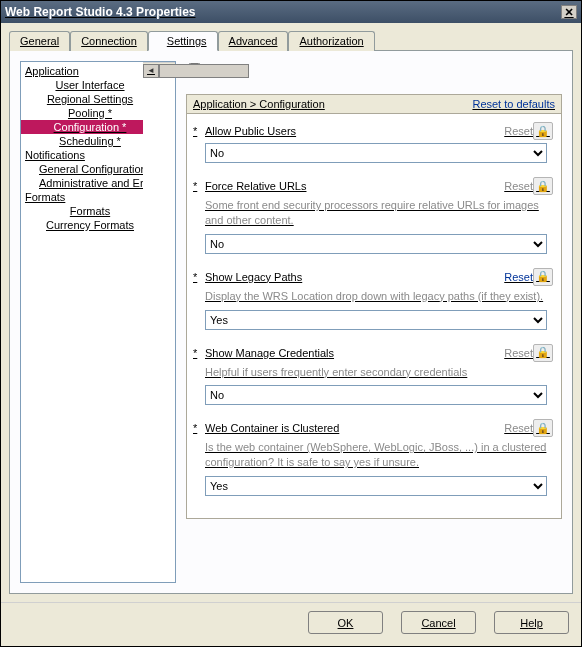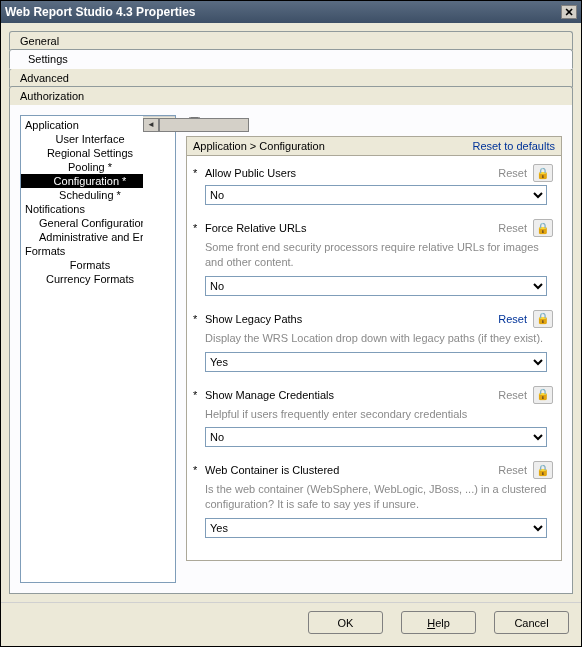--- a/index.html
+++ b/index.html
@@ -1,63 +1,64 @@
 <!DOCTYPE html>
 <html><head>
 <meta charset="utf-8">
 <style>
 * { box-sizing: border-box; margin: 0; padding: 0; }
 body { font-family: Tahoma, Arial, sans-serif; font-size: 11px; background: #fff; }
-.window { width: 582px; height: 647px; border: 1px solid #000; background: #ece9d8; position: relative; display: flex; flex-direction: column; }
+.window { width: 582px; height: 647px; border: 1px solid #000; background: #ece9d8; position: relative; display: flex; flex-direction: column; text-decoration: underline; }
 .titlebar { background: linear-gradient(#5a6c82, #3d4f66); color: #fff; font-weight: bold; height: 22px; line-height: 22px; padding: 0 4px; display: flex; justify-content: space-between; align-items: center; font-size: 12px; }
 .titlebar .close { width: 16px; height: 14px; background: #d4d0c8; border: 1px solid #808080; color: #000; font-family: Arial; font-size: 11px; text-align: center; line-height: 12px; cursor: pointer; font-weight: bold; }
-.tabs { display: flex; margin: 8px 8px 0 8px; border-bottom: 1px solid #919b9c; background: #ece9d8; flex-direction: column; }
+.tabs { display: flex; margin: 8px 8px 0 8px; border-bottom: 1px solid #919b9c; background: #ece9d8; }
 .tab { padding: 3px 10px 3px 10px; border: 1px solid #919b9c; border-bottom: none; margin-right: 0; margin-bottom: -1px; background: #ece9d8; cursor: pointer; border-radius: 3px 3px 0 0; font-size: 11px; position: relative; }
 .tab.active { background: #fcfcfe; border-bottom: 1px solid #fcfcfe; z-index: 2; padding-left: 18px; }
 .body { flex: 1; background: #fcfcfe; margin: 0 8px 8px 8px; border: 1px solid #919b9c; border-top: none; display: flex; padding: 10px; gap: 10px; overflow: hidden; }
 .tree-wrap { width: 156px; display: flex; flex-direction: row; border: 1px solid #7f9db9; background: #fff; }
 .tree { flex: 1; overflow: hidden; padding: 2px 0; font-size: 11px; white-space: nowrap; }
 .tree .t0 { padding: 1px 2px 1px 4px; cursor: pointer; }
 .tree .t1 { padding: 1px 2px 1px 18px; cursor: pointer; text-align: center; }
-.tree .sel { background: #000000; color: #fff; }
+.tree .sel { background: #be185d; color: #fff; }
 .hscroll { height: 16px; border-top: 1px solid #d0d0d0; background: #ece9d8; display: flex; align-items: center; }
 .hscroll .btn { width: 16px; height: 14px; border: 1px solid #808080; background: #d4d0c8; font-size: 8px; text-align: center; line-height: 12px; cursor: pointer; color:#333; }
 .hscroll .track { flex: 1; height: 14px; background: repeating-linear-gradient(45deg,#e8e8e8,#e8e8e8 2px,#f4f4f4 2px,#f4f4f4 4px); position: relative; }
 .hscroll .thumb { position: absolute; left: 0; top: 0; width: 90px; height: 14px; background: #d4d0c8; border: 1px solid #808080; }
 .rpane { flex: 1; display: flex; flex-direction: column; overflow: hidden; }
 .topchk { display: flex; align-items: center; gap: 6px; padding: 2px 2px 6px 2px; }
 .topchk input { width:13px; height:13px; }
-.section-hdr { background: #ece9d8; border: 1px solid #aca899; padding: 3px 6px; display: flex; justify-content: space-between; align-items: center; }
+.section-hdr { background: #ece9d8; border: 1px solid #aca899; padding: 3px 6px; display: flex; justify-content: space-between; align-items: center; margin-top: 12px; }
 .section-hdr a { color: #003399; text-decoration: none; cursor: pointer; }
 .settings { border: 1px solid #aca899; border-top: none; background: #fff; padding: 8px 8px 8px 0; overflow: auto; }
 .setting { margin-bottom: 14px; }
 .shead { display: flex; align-items: center; padding-left: 6px; }
 .star { width: 10px; color: #000; font-size: 11px; }
 .stitle { flex: 1; font-size: 11px; color: #000; padding-left: 2px; }
-.resetlink { color: #8a8a8a; font-size: 11px; margin-right: 6px; }
+.resetlink { color: #8a8a8a; font-size: 11px; margin-right: 0; }
 .resetlink.active { color: #003399; cursor: pointer; }
 .lock { width: 20px; height: 18px; border: 1px solid #b5b5b5; background: #eeeeee; display: flex; align-items: center; justify-content: center; font-size: 11px; color: #7a7a55; cursor: default; border-radius:2px; }
 .sdesc { color: #8a8a8a; font-size: 11px; padding: 3px 6px 3px 18px; line-height: 1.35; }
 .sselect { margin: 3px 6px 0 18px; }
 .sselect select { width: 100%; font-size: 11px; height: 20px; border: 1px solid #7f9db9; background: #fff; }
 .footer { display: flex; justify-content: flex-end; gap: 18px; padding: 8px 12px 12px 12px; border-top: 1px solid #d0d0d0; }
 .footer button { width: 75px; height: 23px; font-size: 11px; background: #ece9d8; border: 1px solid #808080; border-radius:3px; cursor: pointer; }
 .footer button u { text-decoration: underline; }
 </style>
 </head>
 <body>
 
 <div class="window">
   <div class="titlebar">
     <span>Web Report Studio 4.3 Properties</span>
     <span class="close">✕</span>
   </div>
 
   <div class="tabs">
     <div class="tab"><span>General</span></div>
+    <div class="tab"><span>Connection</span></div>
     <div class="tab active"><span>Settings</span></div>
     <div class="tab"><span>Advanced</span></div>
     <div class="tab"><span>Authorization</span></div>
   </div>
 
   <div class="body">
     <div class="tree-wrap">
       <div class="tree" id="tree">
           <div class="t0">Application</div>
           <div class="t1">User Interface</div>
@@ -140,16 +141,16 @@
             </div>
             <div class="sdesc">Is the web container (WebSphere, WebLogic, JBoss, ...) in a clustered configuration? It is safe to say yes if unsure.</div>
             <div class="sselect"><select><option>Yes</option></select></div>
           </div>
         </div>
     </div>
   </div>
 
   <div class="footer">
     <button><span>OK</span></button>
+    <button><span>Cancel</span></button>
     <button><u>H</u>elp</button>
-    <button><span>Cancel</span></button>
   </div>
 </div>
 
 </body></html>

